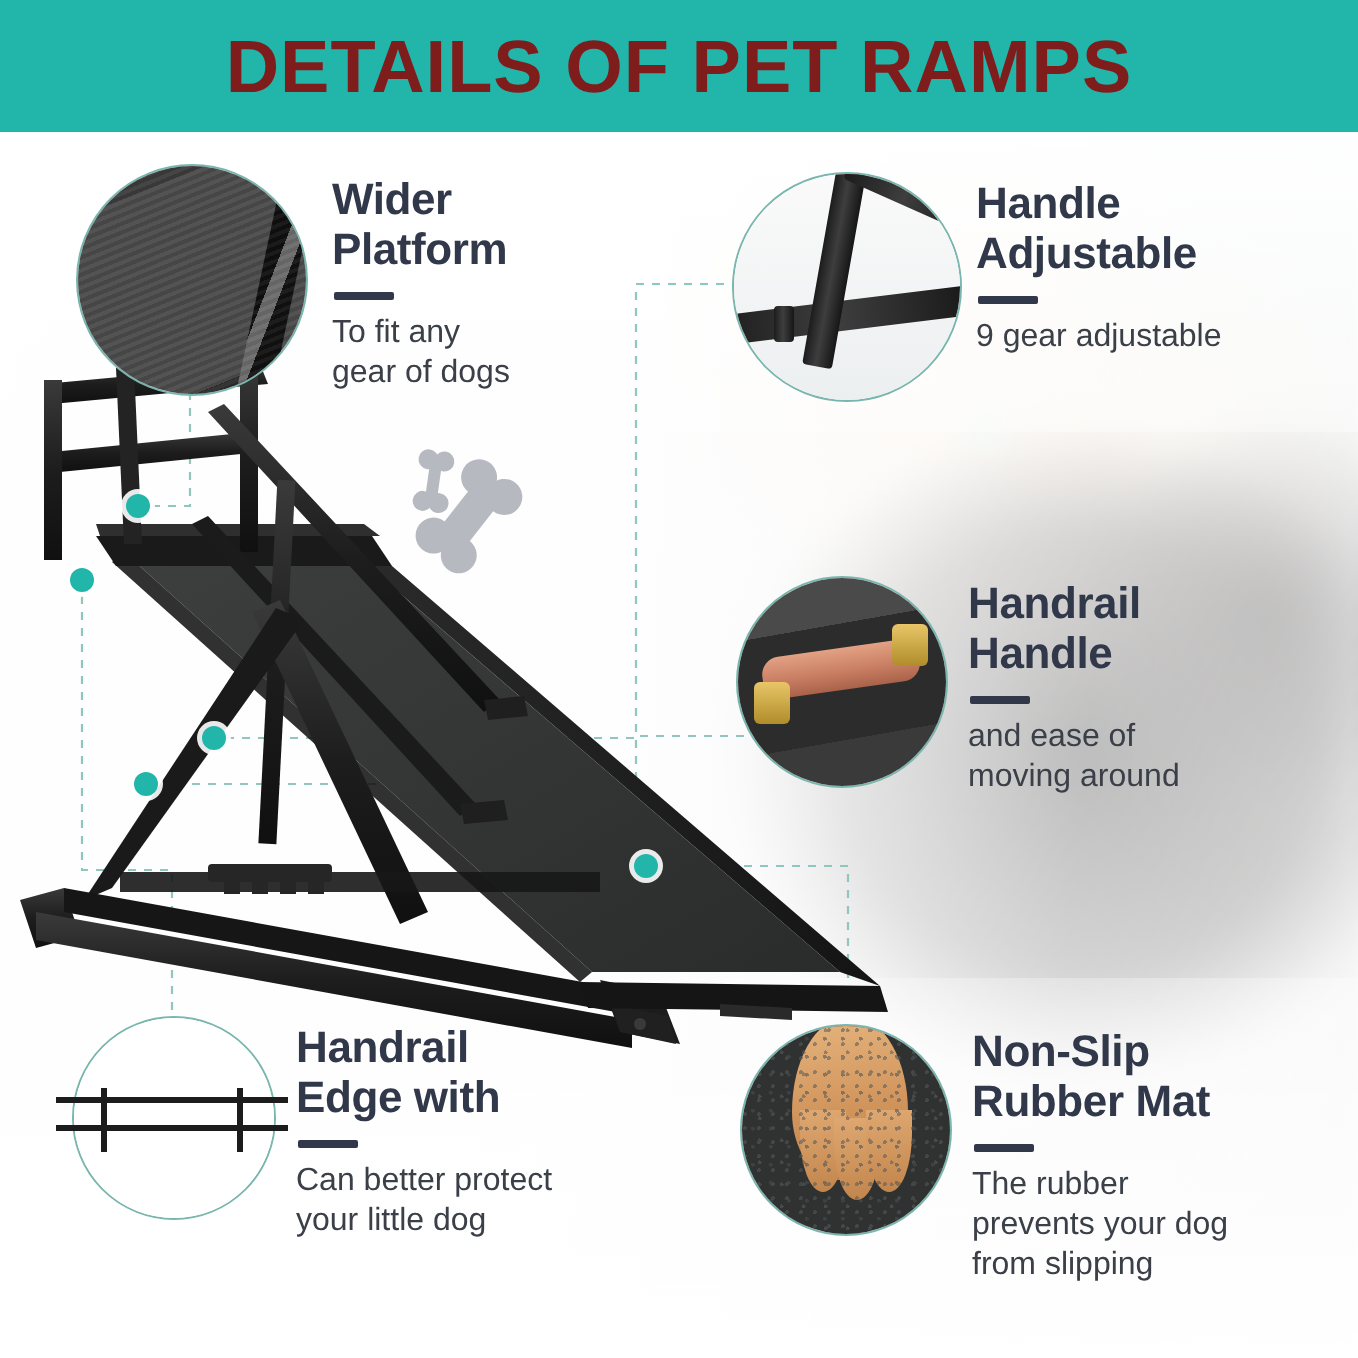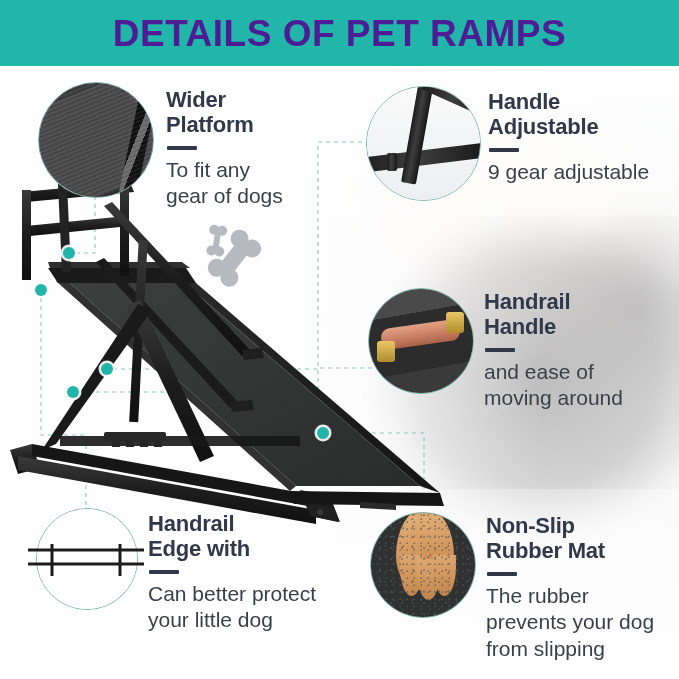--- a/index.html
+++ b/index.html
@@ -37,42 +37,42 @@
     filter:blur(3px);opacity:.8;}
   .bg-top-white{position:absolute;left:0;top:66px;width:100%;height:150px;
     background:linear-gradient(180deg,rgba(255,255,255,.95),rgba(255,255,255,.35));}
   .bg-bottom-white{position:absolute;left:0;bottom:0;width:100%;height:190px;
     background:linear-gradient(0deg,rgba(255,255,255,.96),rgba(255,255,255,.30));}
 
   
   .banner{position:absolute;left:0;top:0;width:100%;height:66px;
     display:flex;align-items:center;justify-content:center;}
   .banner-title{
-    color:#4c1d95;font-weight:bold;letter-spacing:.5px;
+    color:#7f1d1d;font-weight:bold;letter-spacing:.5px;
     font-size:37px;line-height:1;white-space:nowrap;
     font-family:"Liberation Sans", sans-serif;}
 
   
   .connectors{position:absolute;inset:0;pointer-events:none;}
 
   
   .ramp{position:absolute;left:0;top:150px;width:450px;height:380px;}
 
   
   .bones{position:absolute;left:196px;top:218px;width:120px;height:82px;}
 
   
   .callout{position:absolute;}
   .thumb{position:absolute;border-radius:50%;overflow:hidden;
     border:1.3px solid #79b6ad;background:#ffffff;}
   .thumb-inner{position:absolute;inset:0;}
   .c-title{font-weight:bold;color:#30384a;font-size:22px;line-height:1.12;
     letter-spacing:-.2px;}
   .c-rule{width:30px;height:3.4px;background:#30384a;margin:9px 0 7px 1px;border-radius:1px;}
-  .c-body{color:#3a3f48;font-size:21px;line-height:1.27;font-weight:normal;}
+  .c-body{color:#3a3f48;font-size:16px;line-height:1.27;font-weight:normal;}
 
   
   .tw-plat{position:absolute;inset:0;
     background:
       linear-gradient(158deg,#f2f2f2 0 10%, #3b3b3b 10% 16%, #4a4a4a 16% 86%, #2a2a2a 86% 92%, #f4f4f4 92% 100%);}
   .tw-plat:after{content:"";position:absolute;inset:0;
     background:repeating-linear-gradient(158deg, rgba(255,255,255,.05) 0 2px, rgba(0,0,0,.05) 2px 4px);}
   .tw-plat-edge{position:absolute;right:4%;top:0;width:16%;height:100%;
     background:linear-gradient(100deg,#0f0f0f 0 40%, #6a6a6a 40% 60%, #111 60% 100%);transform:skewX(-12deg);}
 

